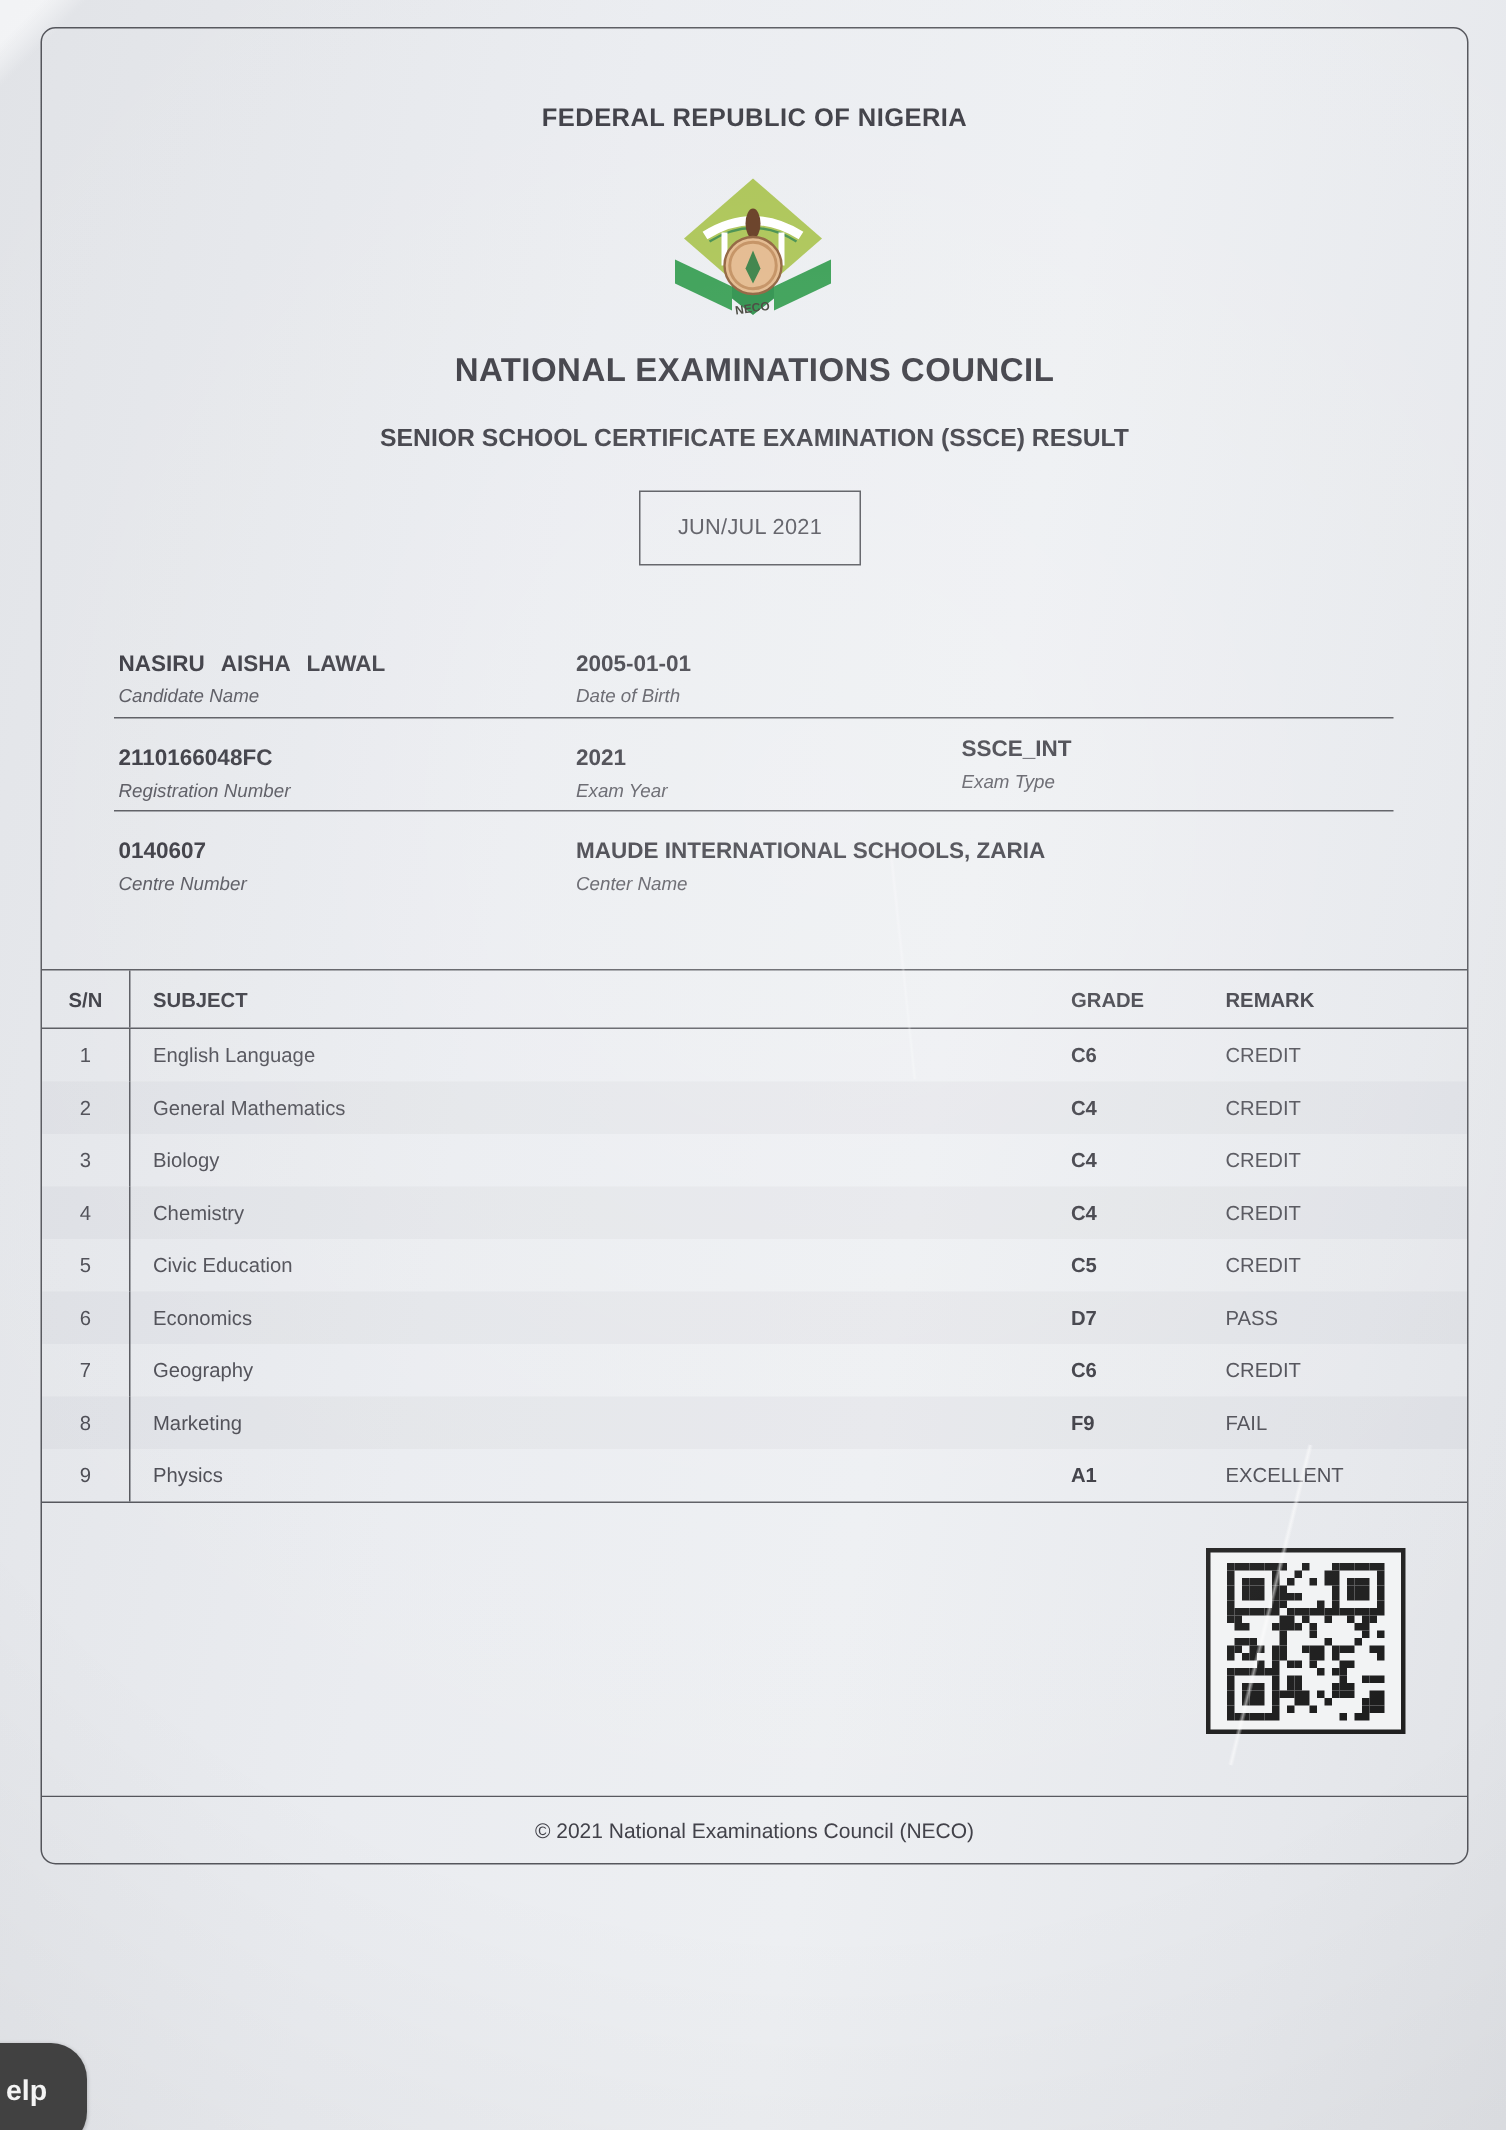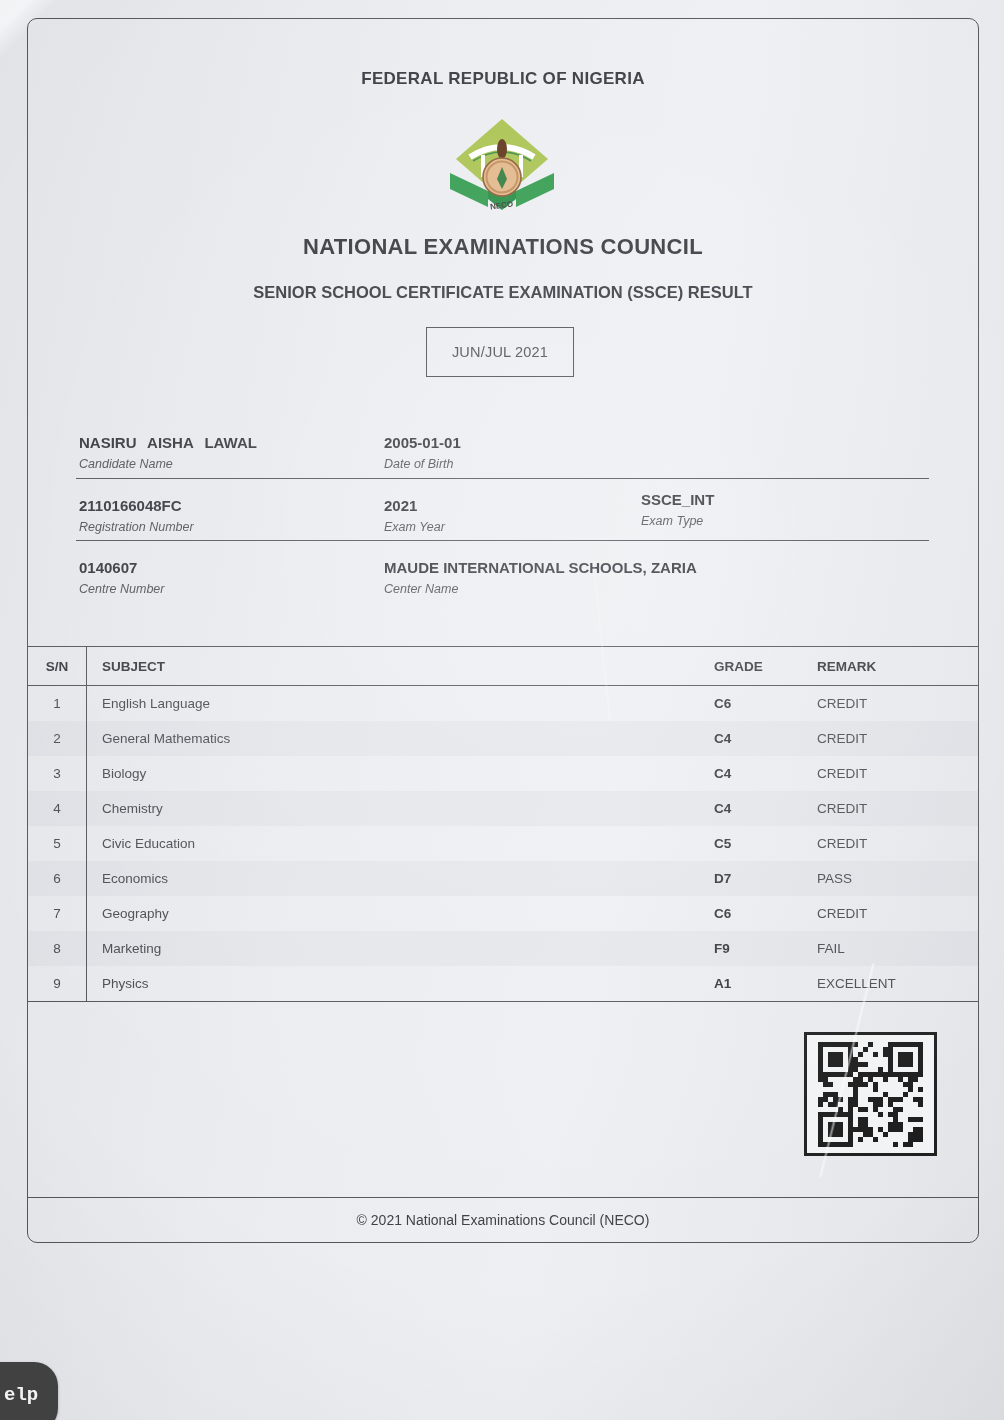--- a/index.html
+++ b/index.html
@@ -79,21 +79,21 @@
     display:flex;align-items:center;justify-content:center;
     font-size:14px;color:#3f3f47;
   }
 
   .help{
     position:absolute;left:-20px;top:1362px;width:78px;height:70px;
     background:#414141;border-radius:0 24px 24px 0;
     color:#f4f4f4;font-size:19px;font-weight:700;
     display:block;cursor:pointer;box-shadow:0 1px 3px rgba(0,0,0,.25);
   }
-  .help span{position:absolute;left:24px;top:22px;font-family:Liberation Mono, monospace;}
+  .help span{position:absolute;left:24px;top:22px;}
 </style>
 </head>
 <body>
 
 <div class="photo">
 
   <div class="cert">
 
     <div class="country">FEDERAL REPUBLIC OF NIGERIA</div>
 

